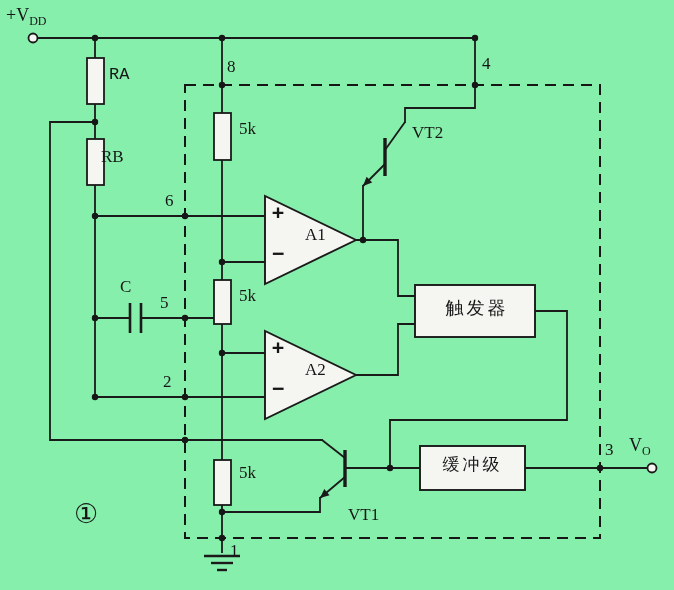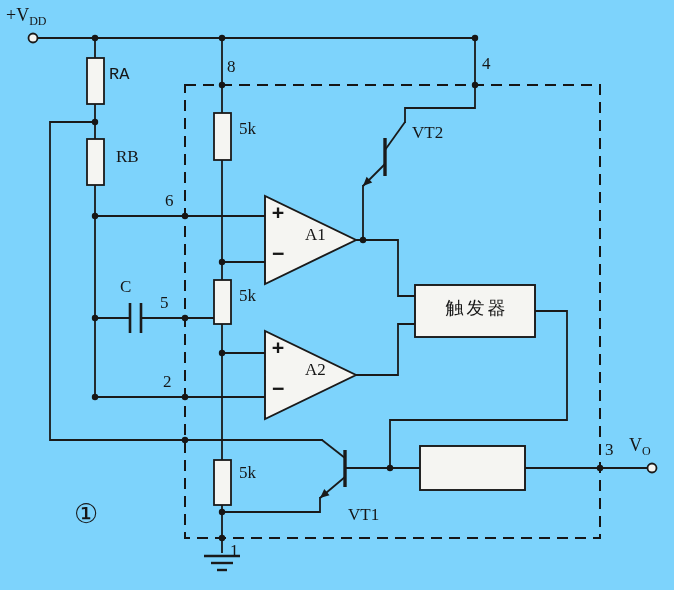--- a/index.html
+++ b/index.html
@@ -1,17 +1,17 @@
 <!DOCTYPE html>
 <html><head>
 <meta charset="utf-8">
 <style>
   html,body{margin:0;padding:0;background:#d9d9d6;}
   #canvas{
-    position:relative;width:674px;height:590px;background:#7dd3fc;
+    position:relative;width:674px;height:590px;background:#86efac;
     font-family:"Liberation Serif","DejaVu Serif",serif;color:#161616;overflow:hidden;
   }
   #lineart{position:absolute;left:0;top:0;}
   .label{position:absolute;font-size:17px;line-height:1;white-space:nowrap;color:#161616;}
   .sub{font-size:12px;vertical-align:-4px;letter-spacing:0;}
   .pm{font-size:20px;font-weight:bold;font-family:"DejaVu Sans Mono",monospace;}
   .cn{letter-spacing:3px;text-align:center;font-size:18px;}
   .fig{font-size:27px;font-family:"DejaVu Sans",sans-serif;}
   .big{font-size:18px;}
 </style>
@@ -123,38 +123,39 @@
 
   <div class="label" style="left:227px;top:58px;">8</div>
   <div class="label" style="left:482px;top:55px;">4</div>
   <div class="label" style="left:165px;top:192px;">6</div>
   <div class="label" style="left:160px;top:294px;">5</div>
   <div class="label" style="left:163px;top:373px;">2</div>
   <div class="label" style="left:605px;top:441px;">3</div>
   <div class="label" style="left:230px;top:542px;">1</div>
 
   <div class="label" style="left:109px;top:66px;font-family:Liberation Mono, monospace;">RA</div>
-  <div class="label" style="left:116px;top:148px;">RB</div>
+  <div class="label" style="left:101px;top:148px;">RB</div>
   <div class="label" style="left:239px;top:120px;">5k</div>
   <div class="label" style="left:239px;top:287px;">5k</div>
   <div class="label" style="left:239px;top:464px;">5k</div>
   <div class="label" style="left:120px;top:278px;">C</div>
 
   <div class="label" style="left:412px;top:124px;">VT2</div>
   <div class="label" style="left:348px;top:470px;margin-top:36px;">VT1</div>
 
   <div class="label pm" style="left:272px;top:202px;">+</div>
   <div class="label pm" style="left:272px;top:243px;">−</div>
   <div class="label" style="left:305px;top:226px;">A1</div>
 
   <div class="label pm" style="left:272px;top:337px;">+</div>
   <div class="label pm" style="left:272px;top:378px;">−</div>
   <div class="label" style="left:305px;top:361px;">A2</div>
 
   <div class="label cn" style="left:417px;top:299px;width:120px;">触发器</div>
+  <div class="label cn" style="left:422px;top:456px;width:101px;font-size:17px;">缓冲级</div>
 
   <div class="label big" style="left:629px;top:436px;">
     <span>V</span><span class="sub">O</span>
   </div>
 
   <div class="label fig" style="left:74px;top:500px;">①</div>
 
 </div>
 
 </body></html>

